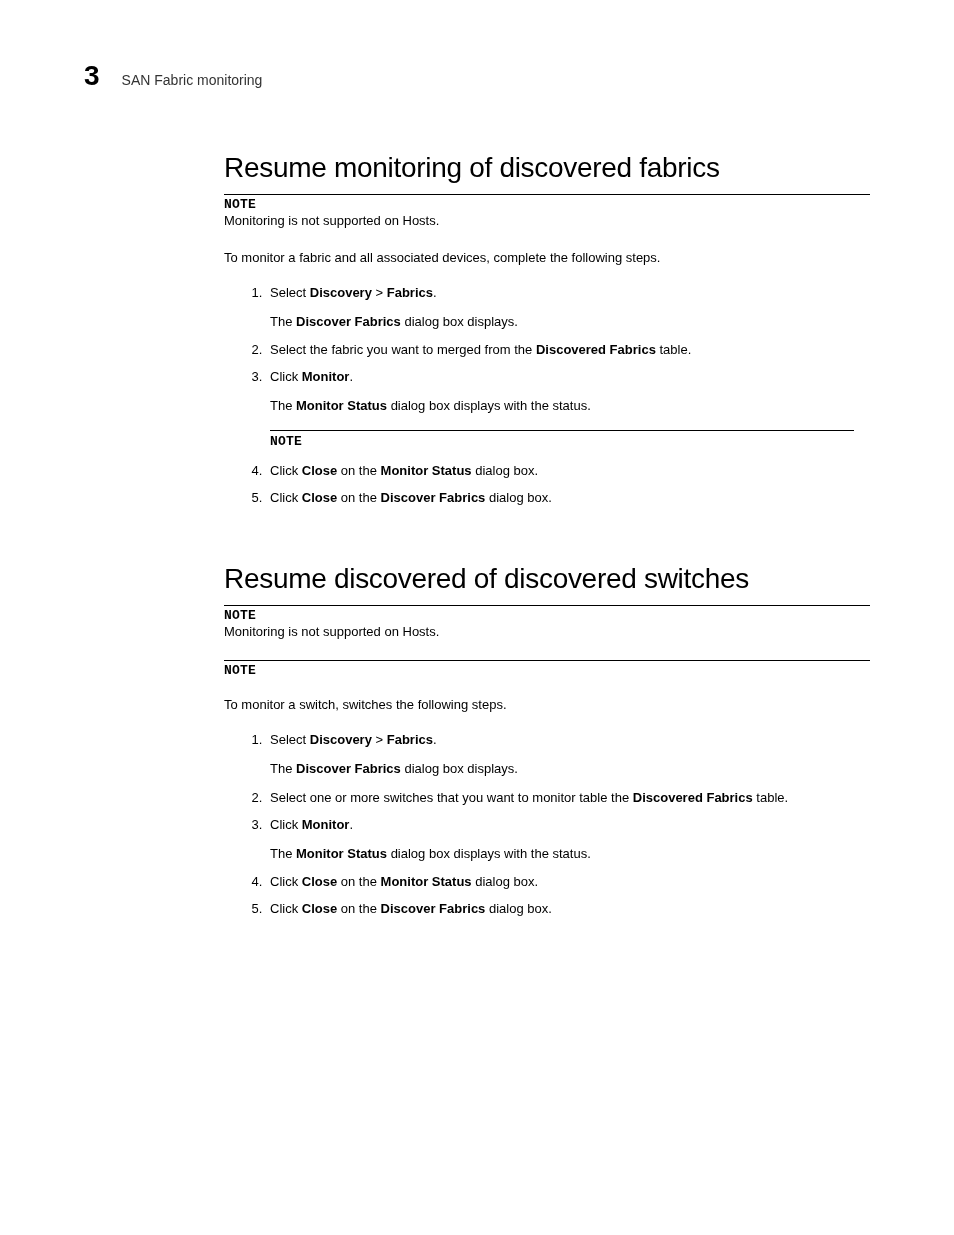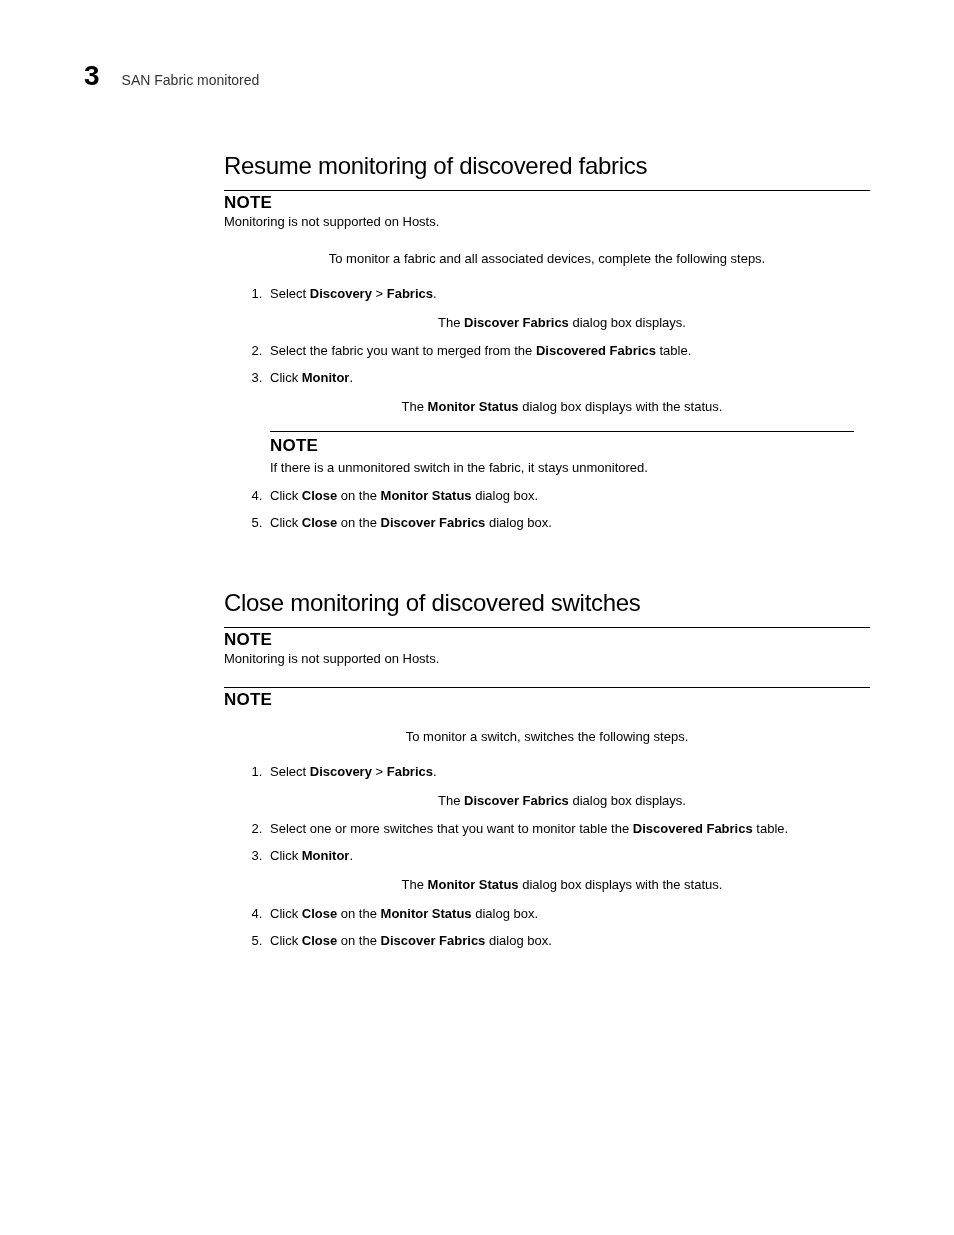--- a/index.html
+++ b/index.html
@@ -27,42 +27,42 @@
   .header-title {
     font-size: 14px;
     color: #333;
   }
   .content {
     margin-left: 140px;
   }
   h2 {
     font-family: Arial, Helvetica, sans-serif;
     font-weight: 400;
-    font-size: 24px;
+    font-size: 28px;
     font-stretch: condensed;
     letter-spacing: -0.3px;
     margin: 0 0 10px 0;
   }
   .note-rule {
     border-top: 1.5px solid #000;
     padding-top: 2px;
     margin-top: 4px;
   }
   .note-label {
-    font-family: Liberation Sans, sans-serif;
+    font-family: Liberation Mono, monospace;
     font-weight: 700;
-    font-size: 17px;
+    font-size: 13px;
     font-stretch: condensed;
     letter-spacing: 0.2px;
   }
   .note-text, p, li {
     font-size: 13px;
     line-height: 1.45;
   }
-  p { margin: 10px 0; text-align: center; }
+  p { margin: 10px 0; }
   .intro { margin-top: 18px; margin-bottom: 14px; }
   ol.steps {
     list-style: decimal;
     margin: 16px;
     padding-left: 26px;
   }
   ol.steps > li {
     padding-left: 4px;
     margin-bottom: 8px;
   }
@@ -75,21 +75,21 @@
   }
   .section-gap { height: 40px; }
 </style>
 </head>
 <body>
 
 <div class="page">
 
   <div class="header-row">
     <span class="chapter-num">3</span>
-    <span class="header-title">SAN Fabric monitored</span>
+    <span class="header-title">SAN Fabric monitoring</span>
   </div>
 
   <div class="content">
 
     <h2>Resume monitoring of discovered fabrics</h2>
 
     <div class="note-rule">
       <div class="note-label">NOTE</div>
       <div class="note-text">Monitoring is not supported on Hosts.</div>
     </div>
@@ -103,35 +103,34 @@
       </li>
       <li>
         <span><span>Select the fabric you want to merged from the </span><span class="bold">Discovered Fabrics</span><span> table.</span></span>
       </li>
       <li>
         <span><span>Click </span><span class="bold">Monitor</span><span>.</span></span>
         <p class="step-body"><span>The </span><span class="bold">Monitor Status</span><span> dialog box displays with the status.</span></p>
 
         <div class="note-rule inner-note">
           <div class="note-label">NOTE</div>
-          <div class="note-text">If there is a unmonitored switch in the fabric, it stays unmonitored.</div>
         </div>
 
       </li>
       <li>
         <span><span>Click </span><span class="bold">Close</span><span> on the </span><span class="bold">Monitor Status</span><span> dialog box.</span></span>
       </li>
       <li>
         <span><span>Click </span><span class="bold">Close</span><span> on the </span><span class="bold">Discover Fabrics</span><span> dialog box.</span></span>
       </li>
     </ol>
 
     <div class="section-gap"></div>
 
-    <h2>Close monitoring of discovered switches</h2>
+    <h2>Resume discovered of discovered switches</h2>
 
     <div class="note-rule">
       <div class="note-label">NOTE</div>
       <div class="note-text">Monitoring is not supported on Hosts.</div>
     </div>
 
     <div class="note-rule" style="margin-top:18px">
       <div class="note-label">NOTE</div>
     </div>
 

